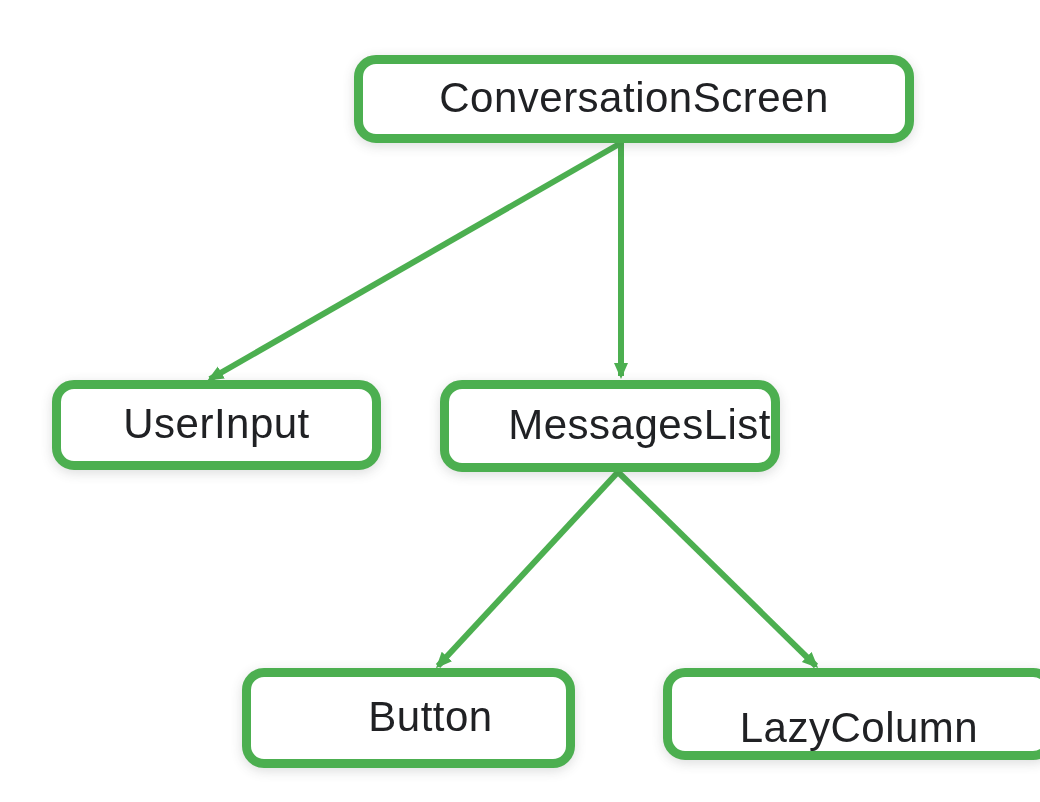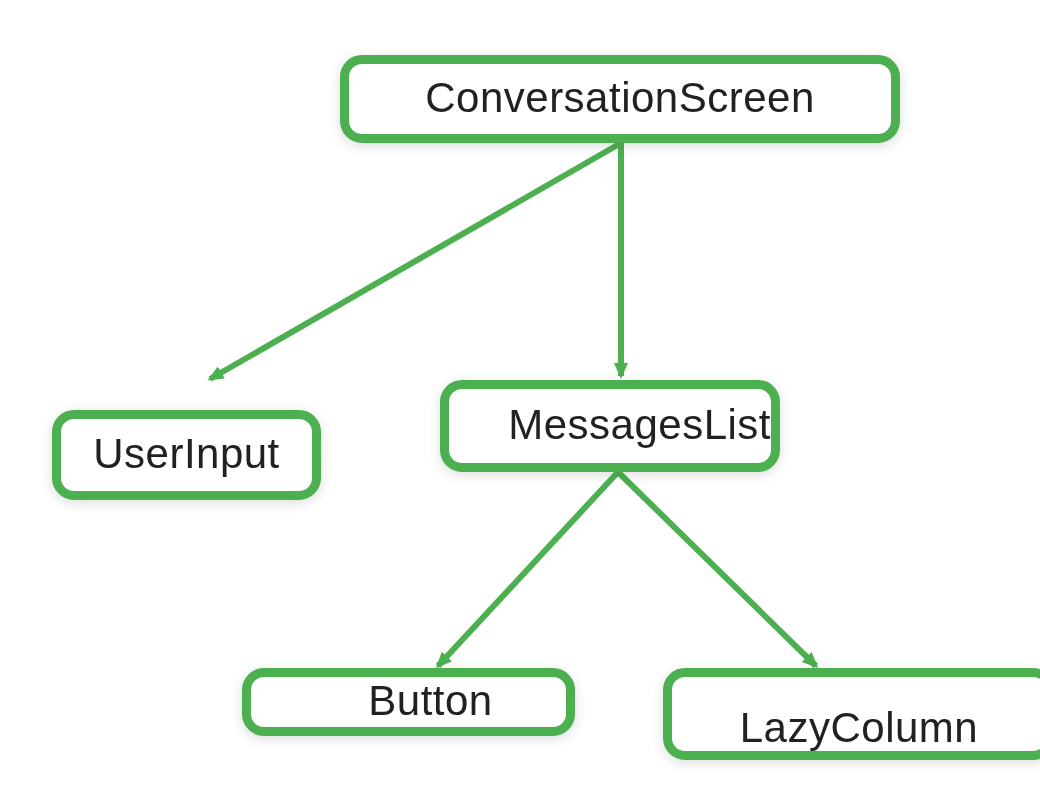--- a/index.html
+++ b/index.html
@@ -44,24 +44,24 @@
   .node-label {
     color: var(--text);
     font-size: 42px;
     font-weight: 400;
     letter-spacing: 0.5px;
     white-space: nowrap;
     line-height: 1;
     padding-bottom: 2px;
   }
   
-  .node-conversation-screen { left: 340px; top: 55px;  width: 560px; height: 88px; }
-  .node-user-input          { left: 52px;  top: 380px; width: 269px; height: 90px; margin-top: 30px; }
+  .node-conversation-screen { left: 354px; top: 55px;  width: 560px; height: 88px; }
+  .node-user-input          { left: 52px;  top: 380px; width: 329px; height: 90px; }
   .node-messages-list       { left: 440px; top: 380px; width: 340px; height: 92px; justify-content: flex-end; }
-  .node-button              { left: 242px; top: 668px; width: 333px; height: 68px; padding-left: 44px; }
+  .node-button              { left: 242px; top: 668px; width: 333px; height: 100px; padding-left: 44px; }
   .node-lazy-column         { left: 663px; top: 668px; width: 392px; height: 92px; align-items: flex-end; }
 </style>
 </head>
 <body>
 
 <div class="canvas">
 
   <svg class="edges-layer" viewBox="0 0 1040 802" xmlns="http://www.w3.org/2000/svg">
     <defs>
       <marker id="arrowhead" markerUnits="userSpaceOnUse" markerWidth="18" markerHeight="16" refX="13" refY="7" orient="auto">

